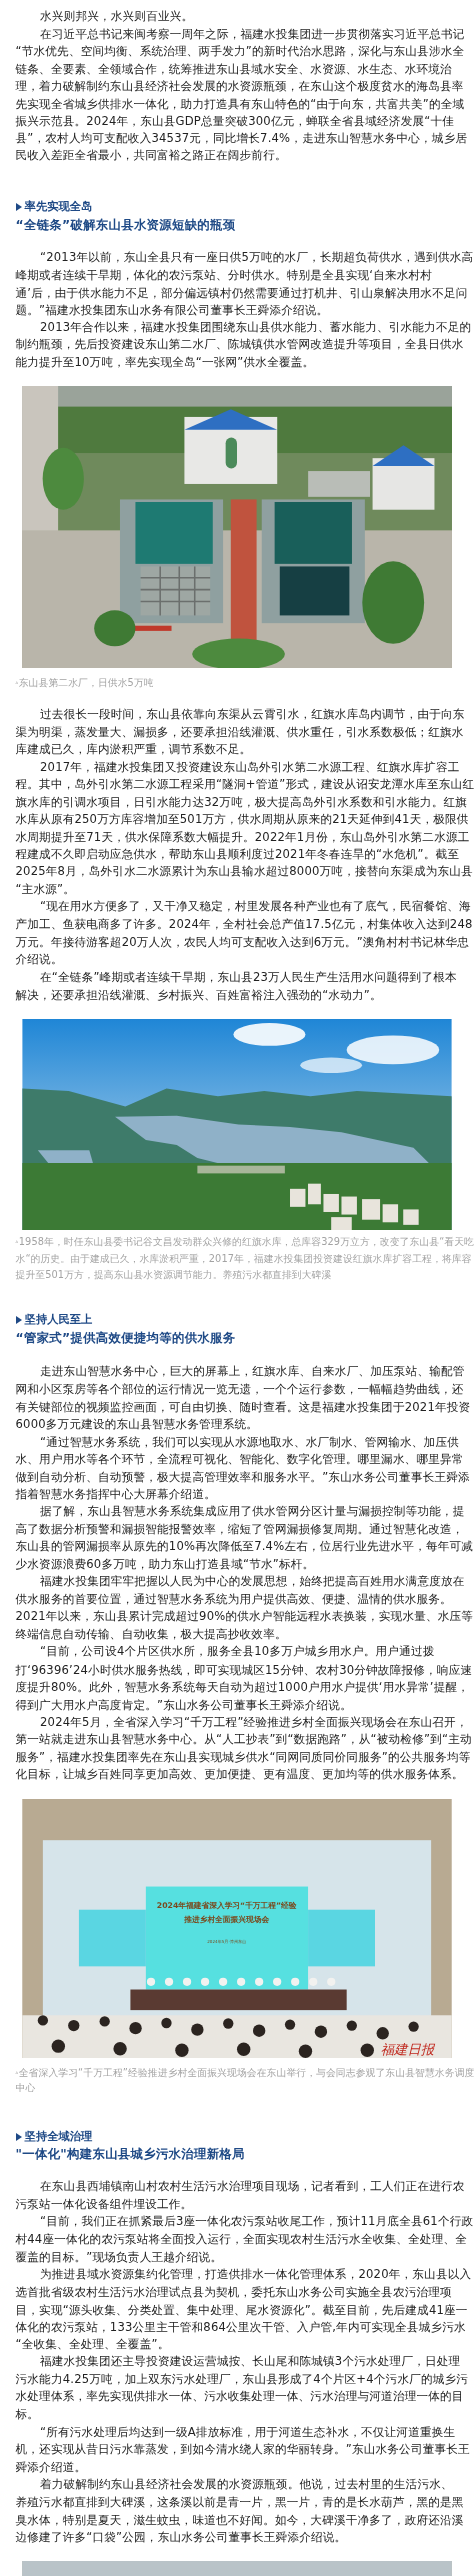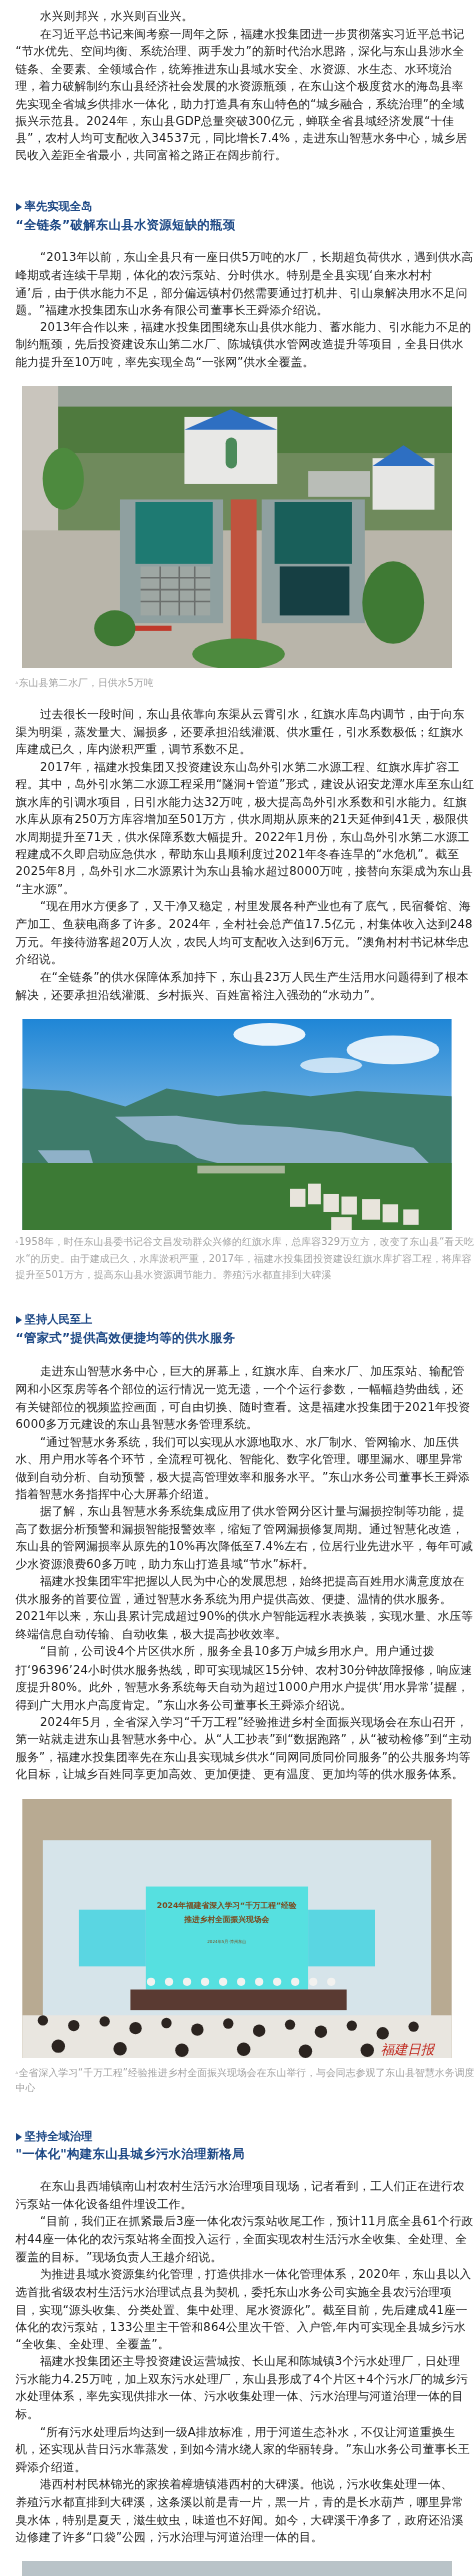--- a/index.html
+++ b/index.html
@@ -22,21 +22,21 @@
 </style>
 </head>
 <body>
 
 <div>
   <div class="ln ind" style="top:8.2px">水兴则邦兴，水兴则百业兴。</div>
   <div class="ln ind" style="top:26px">在习近平总书记来闽考察一周年之际，福建水投集团进一步贯彻落实习近平总书记</div>
   <div class="ln" style="top:43px">“节水优先、空间均衡、系统治理、两手发力”的新时代治水思路，深化与东山县涉水全</div>
   <div class="ln" style="top:61px">链条、全要素、全领域合作，统筹推进东山县域水安全、水资源、水生态、水环境治</div>
   <div class="ln" style="top:78px">理，着力破解制约东山县经济社会发展的水资源瓶颈，在东山这个极度贫水的海岛县率</div>
-  <div class="ln" style="top:96px">先实现全省城乡供排水一体化，助力打造具有东山特色的“城乡融合，系统治理”的全域</div>
+  <div class="ln" style="top:96px">先实现全省城乡供排水一体化，助力打造具有东山特色的“由于向东，共富共美”的全域</div>
   <div class="ln" style="top:113px">振兴示范县。2024年，东山县GDP总量突破300亿元，蝉联全省县域经济发展“十佳</div>
   <div class="ln" style="top:130px">县”，农村人均可支配收入34537元，同比增长7.4%，走进东山智慧水务中心，城乡居</div>
   <div class="ln" style="top:147px">民收入差距全省最小，共同富裕之路正在阔步前行。</div>
 </div>
 
 <div class="sec" style="top:198px">
   <span class="mark"></span><span>率先实现全岛</span>
 </div>
 <div class="sub" style="top:216px">“全链条”破解东山县水资源短缺的瓶颈</div>
 
@@ -98,21 +98,21 @@
 <div class="ln" style="top:829px">水周期提升至71天，供水保障系数大幅提升。2022年1月份，东山岛外引水第二水源工</div>
 <div class="ln" style="top:846px">程建成不久即启动应急供水，帮助东山县顺利度过2021年冬春连旱的“水危机”。截至</div>
 <div class="ln" style="top:863px">2025年8月，岛外引水二水源累计为东山县输水超过8000万吨，接替向东渠成为东山县</div>
 <div class="ln" style="top:881px">“主水源”。</div>
 
 <div class="ln ind" style="top:898px">“现在用水方便多了，又干净又稳定，村里发展各种产业也有了底气，民宿餐馆、海</div>
 <div class="ln" style="top:916px">产加工、鱼获电商多了许多。2024年，全村社会总产值17.5亿元，村集体收入达到248</div>
 <div class="ln" style="top:934px">万元。年接待游客超20万人次，农民人均可支配收入达到6万元。”澳角村村书记林华忠</div>
 <div class="ln" style="top:951px">介绍说。</div>
 
-<div class="ln ind" style="top:969px">在“全链条”的供水保障体系加持下，东山县23万人民生产生活用水问题得到了根本</div>
+<div class="ln ind" style="top:969px">在“全链条”峰期或者连续干旱期，东山县23万人民生产生活用水问题得到了根本</div>
 <div class="ln" style="top:987px">解决，还要承担沿线灌溉、乡村振兴、百姓富裕注入强劲的“水动力”。</div>
 
 <div class="photo" style="top:1019px;height:211px;">
   <svg width="430" height="211" viewBox="0 0 834 410">
     <defs>
       <linearGradient id="sky" x1="0" y1="0" x2="0" y2="1">
         <stop offset="0" stop-color="#1f86d6"></stop>
           <stop offset="1" stop-color="#cfe3ef"></stop>
       </linearGradient>
     </defs>
@@ -252,24 +252,24 @@
 
 <div class="ln ind" style="top:2353px">福建水投集团还主导投资建设运营城按、长山尾和陈城镇3个污水处理厂，日处理</div>
 <div class="ln" style="top:2371px">污水能力4.25万吨，加上双东污水处理厂，东山县形成了4个片区+4个污水厂的城乡污</div>
 <div class="ln" style="top:2388px">水处理体系，率先实现供排水一体、污水收集处理一体、污水治理与河道治理一体的目</div>
 <div class="ln" style="top:2406px">标。</div>
 
 <div class="ln ind" style="top:2424px">“所有污水处理后均达到一级A排放标准，用于河道生态补水，不仅让河道重换生</div>
 <div class="ln" style="top:2441px">机，还实现从昔日污水靠蒸发，到如今清水绕人家的华丽转身。”东山水务公司董事长王</div>
 <div class="ln" style="top:2459px">舜添介绍道。</div>
 
-<div class="ln ind" style="top:2476px">港西村村民林锦光的家挨着樟塘镇港西村的大碑溪。他说，污水收集处理一体、</div>
-<div class="ln" style="top:2494px">养殖污水都直排到大碑溪，这条溪以前是青一片，黑一片，青的是长水葫芦，哪里异常</div>
+<div class="ln ind" style="top:2476px">着力破解制约东山县经济社会发展的水资源瓶颈。他说，过去村里的生活污水、</div>
+<div class="ln" style="top:2494px">养殖污水都直排到大碑溪，这条溪以前是青一片，黑一片，青的是长水葫芦，黑的是黑</div>
 <div class="ln" style="top:2512px">臭水体，特别是夏天，滋生蚊虫，味道也不好闻。如今，大碑溪干净多了，政府还沿溪</div>
-<div class="ln" style="top:2529px">边修建了许多“口袋”公园，污水治理与河道治理一体的目。</div>
+<div class="ln" style="top:2529px">边修建了许多“口袋”公园，东山水务公司董事长王舜添介绍说。</div>
 
 <div class="photo" style="top:2561px;height:316px;">
   <svg width="430" height="316" viewBox="0 0 834 613">
     <rect width="834" height="613" fill="#cdb48c"></rect>
     <rect width="834" height="60" fill="#b9c3c8"></rect>
     <path d="M0,40 L834,55 L834,150 L600,240 L380,330 L150,420 L0,440 Z" fill="#7d96ac"></path>
     <path d="M0,440 L150,420 L380,330 L600,240 L834,150 L834,170 L600,262 L380,352 L150,438 L0,460 Z" fill="#3f6a45"></path>
     <path d="M0,460 L150,438 L220,613 L0,613 Z" fill="#c9ac80"></path>
     <path d="M40,480 L140,470 L200,613 L90,613 Z" fill="#4e4637"></path>
     <path d="M150,438 L480,300 L620,470 L330,613 L230,613 Z" fill="#c6c3ba"></path>

